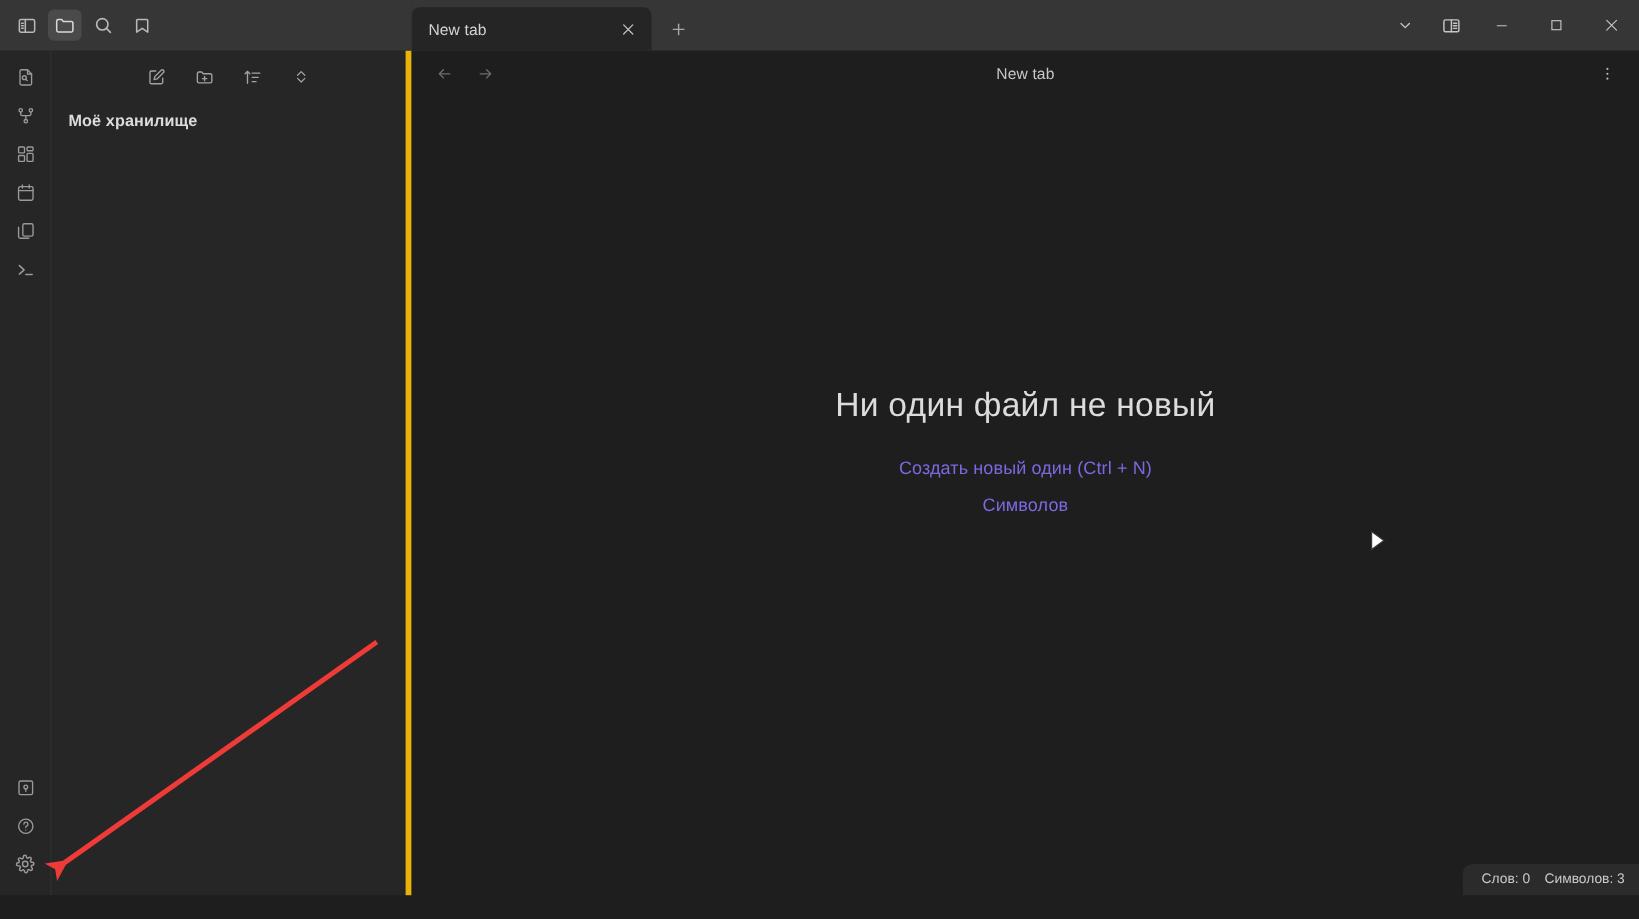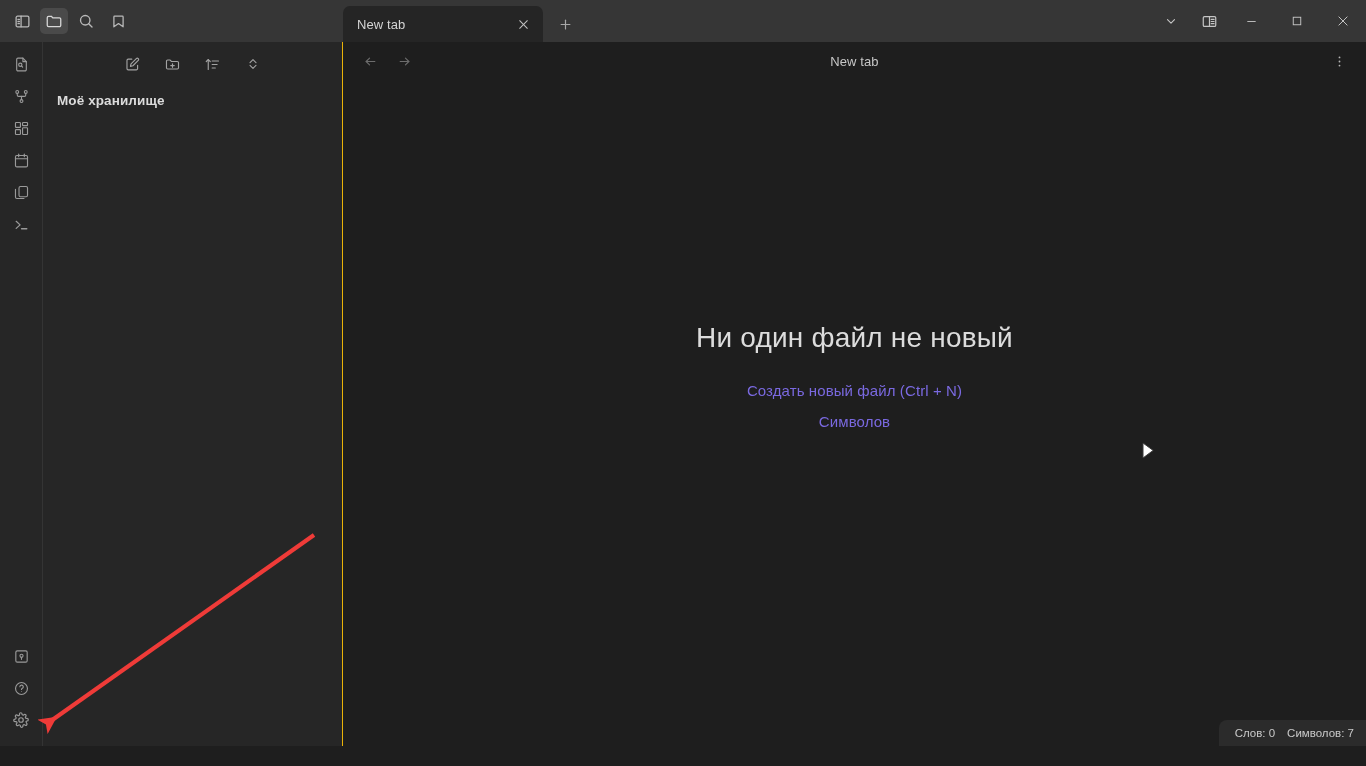--- a/index.html
+++ b/index.html
@@ -146,21 +146,21 @@
     flex-direction: column;
     align-items: center;
     padding-bottom: 10px;
   }
 
   
   .sidebar {
     width: 300px;
     flex: 0 0 300px;
     background: #262626;
-    border-right: 1px solid #eab308;
+    border-right: 5px solid #eab308;
     display: flex;
     flex-direction: column;
   }
   .sidebar-toolbar {
     height: 38px;
     display: flex;
     align-items: center;
     justify-content: center;
     gap: 16px;
     padding-top: 6px;
@@ -502,28 +502,28 @@
           <svg width="15" height="15" viewBox="0 0 24 24" fill="currentColor" stroke="none">
             <circle cx="12" cy="5.5" r="1.45"></circle>
             <circle cx="12" cy="12" r="1.45"></circle>
             <circle cx="12" cy="18.5" r="1.45"></circle>
           </svg>
         </div>
       </div>
 
       <div class="empty-state">
         <div class="empty-title">Ни один файл не новый</div>
-        <div class="empty-action">Создать новый файл (Ctrl + N)</div>
+        <div class="empty-action">Создать новый один (Ctrl + N)</div>
         <div class="empty-action second">Символов</div>
       </div>
     </div>
 
     <div class="statusbar">
       <span>Слов: 0</span>
-      <span>Символов: 7</span>
+      <span>Символов: 3</span>
     </div>
   </div>
 
   <svg class="annotation-arrow" viewBox="0 0 1366 766">
     <defs>
       <marker id="arrowhead" markerWidth="4.2" markerHeight="4.2" refX="2.6" refY="2.1" orient="auto">
         <polygon points="0,2.1 4.2,0 3.2,2.1 4.2,4.2" fill="#ef3b38"></polygon>
       </marker>
     </defs>
     <line x1="314" y1="535" x2="48" y2="723" stroke="#ef3b38" stroke-width="4.2" stroke-linecap="butt" marker-end="url(#arrowhead)"></line>

